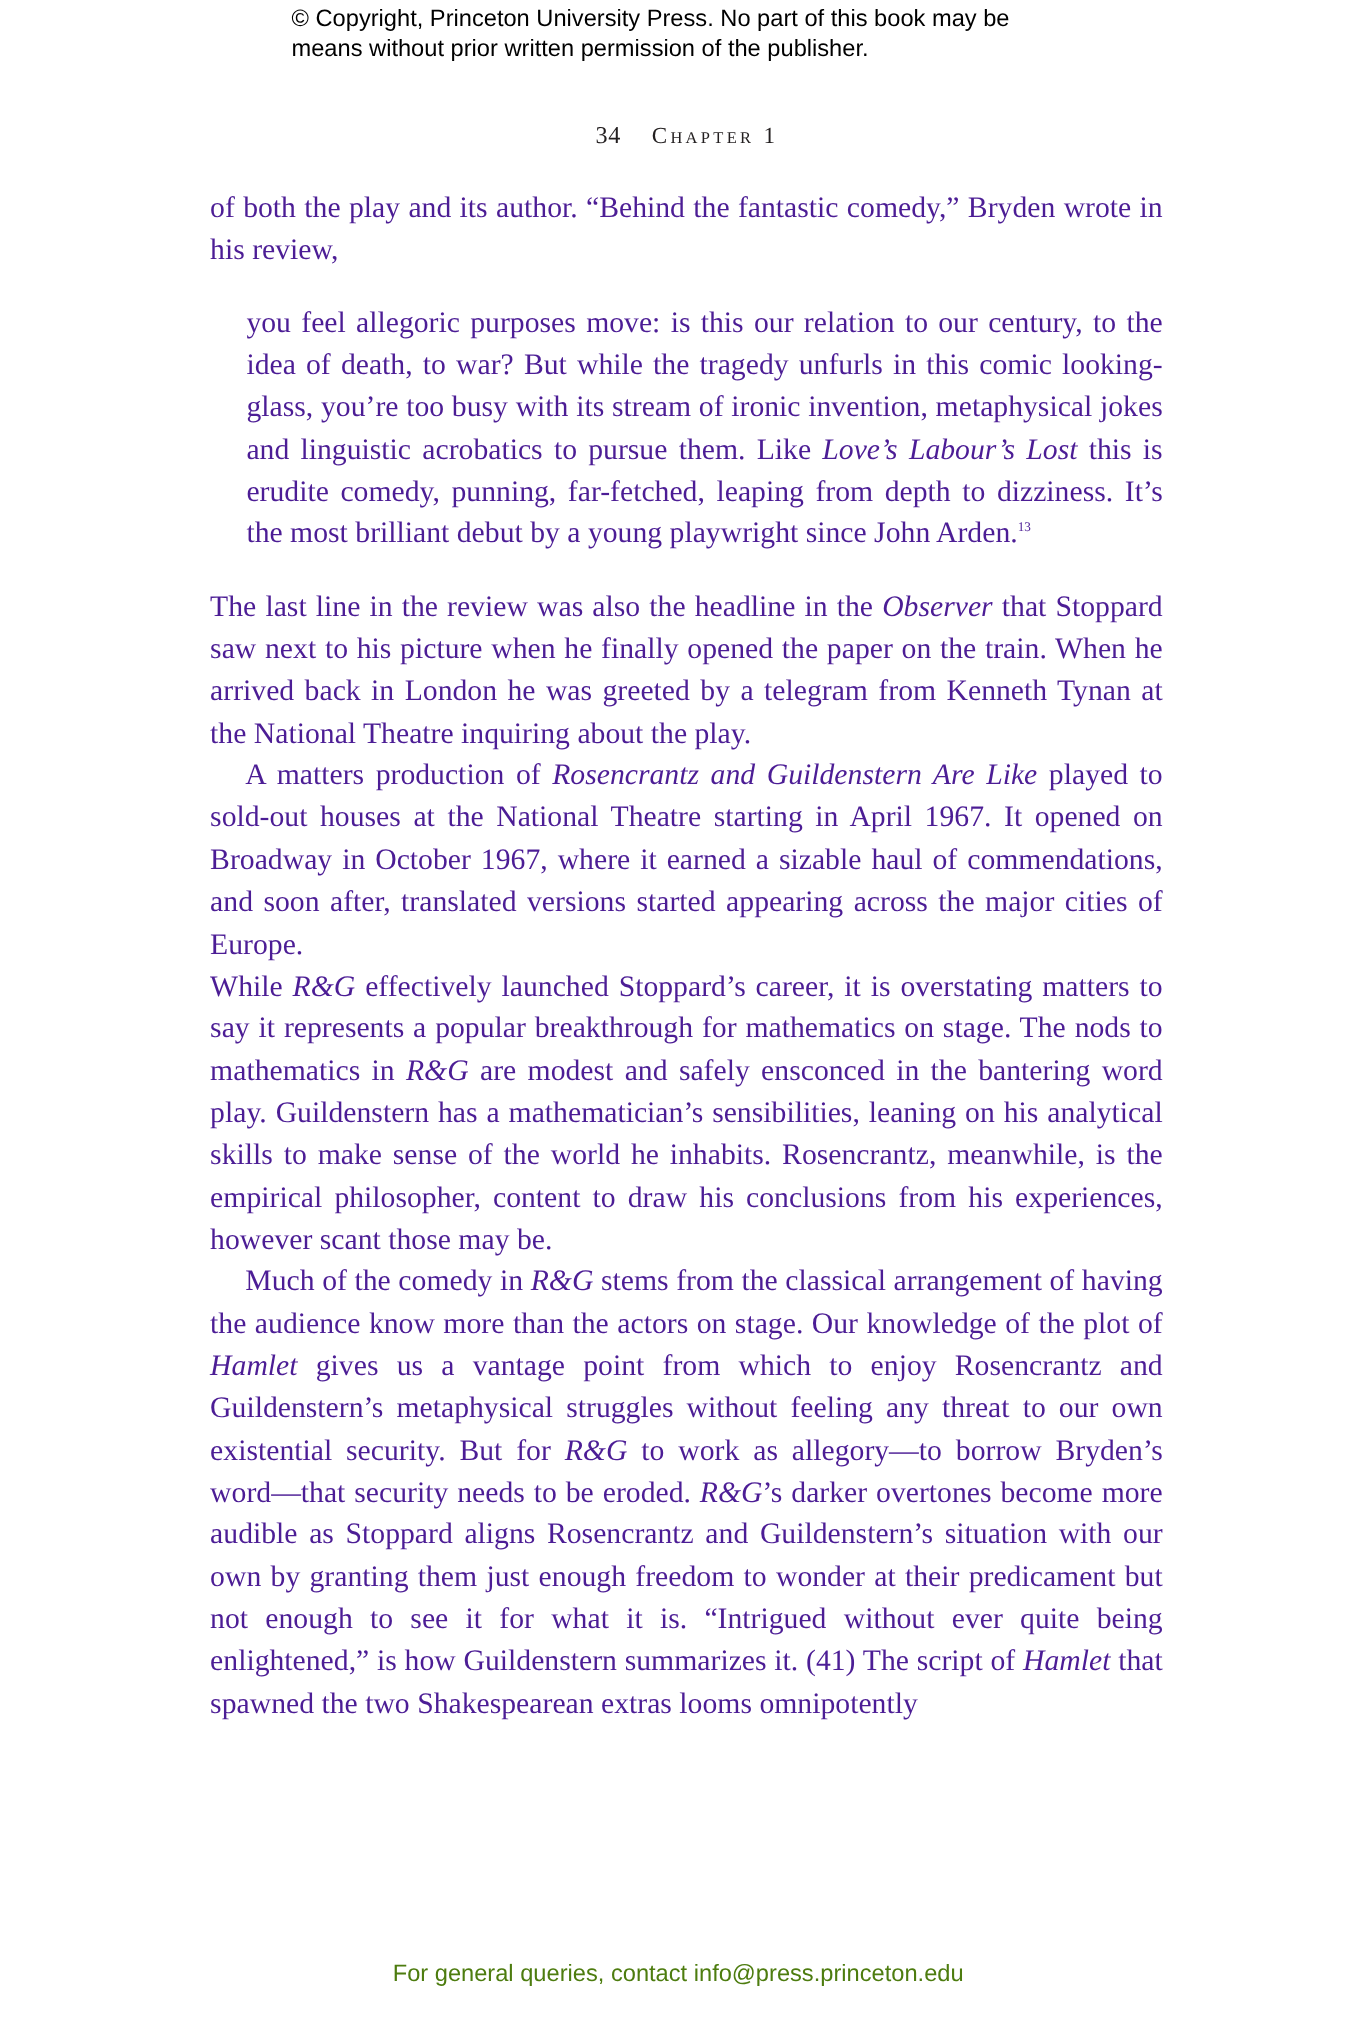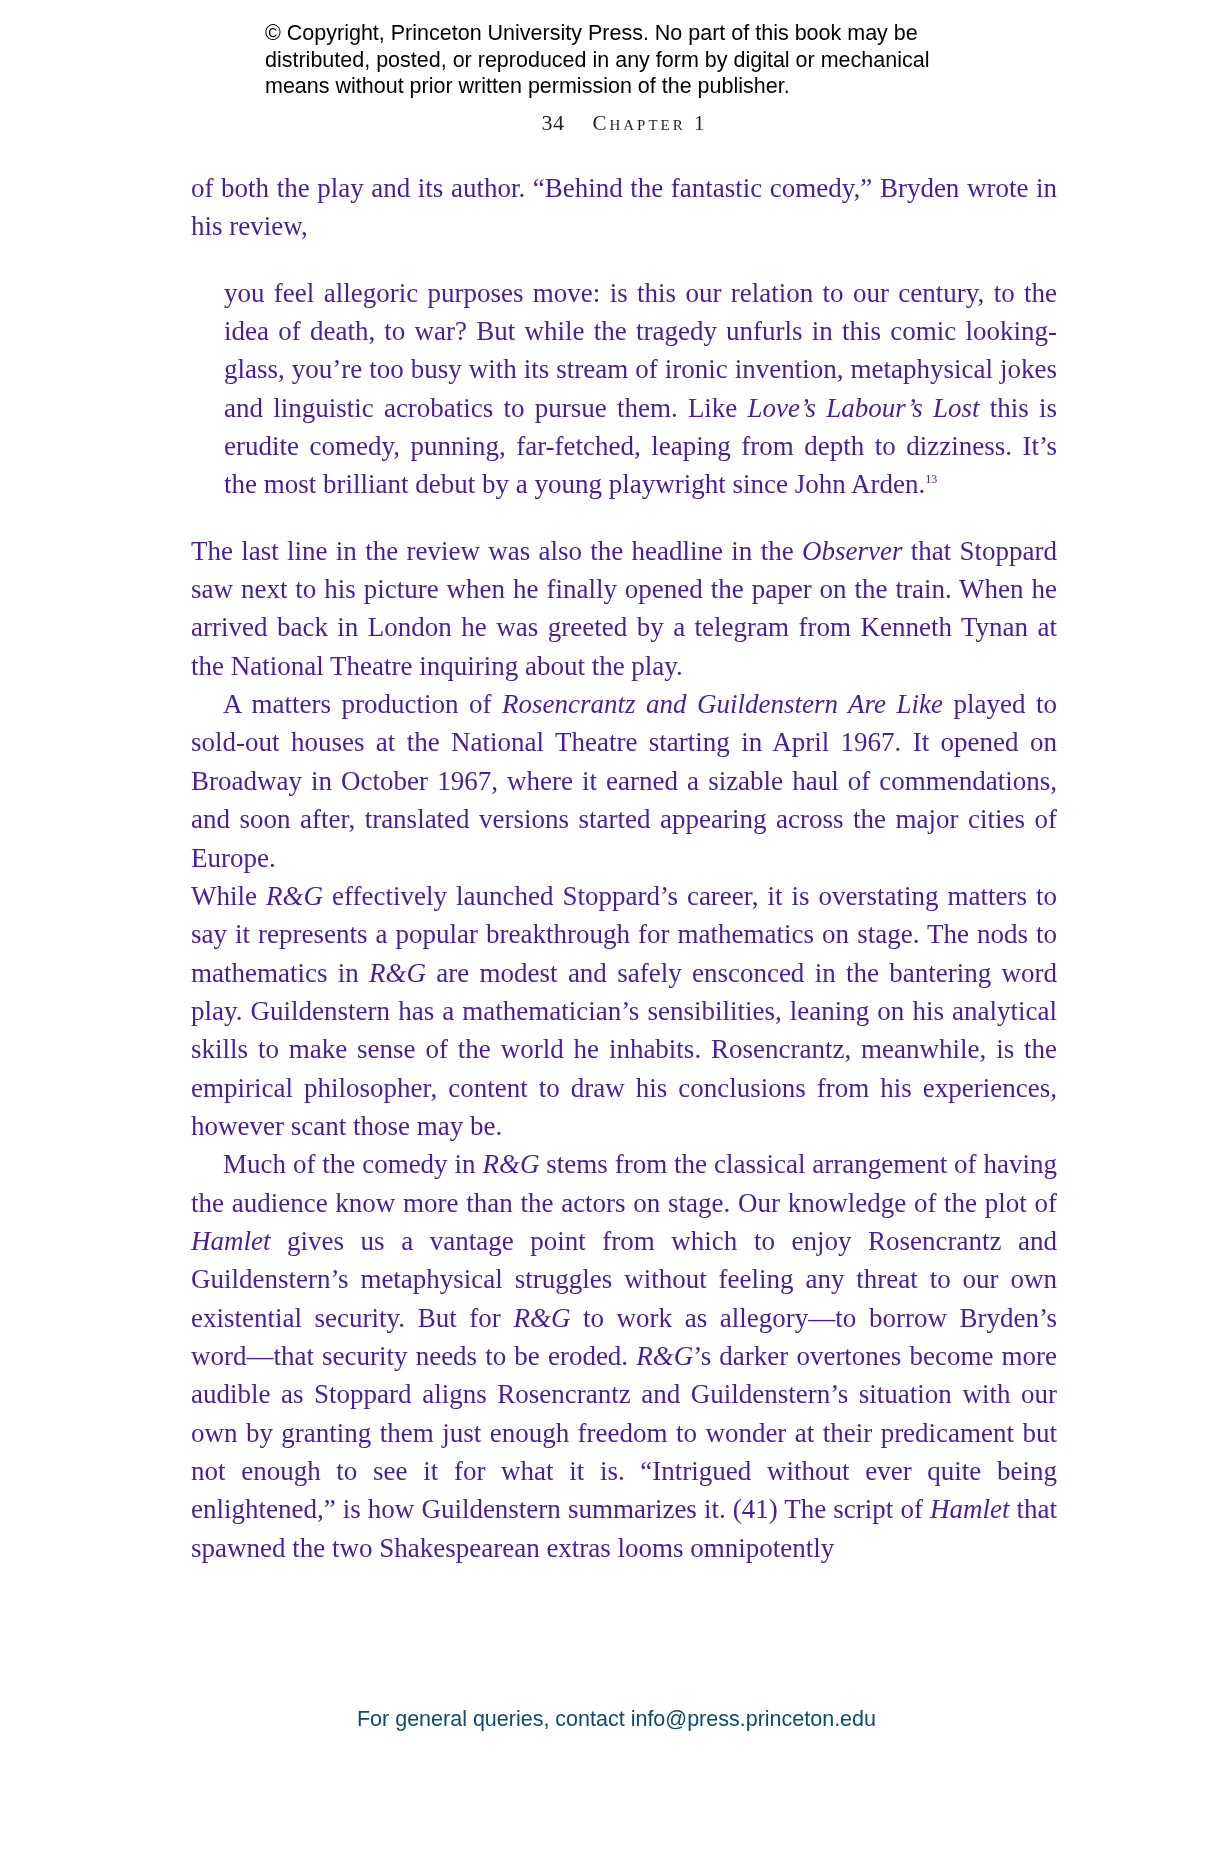--- a/index.html
+++ b/index.html
@@ -1,41 +1,40 @@
 <!DOCTYPE html>
 <html><head>
 <meta charset="utf-8">
 <style>
   html, body { margin:0; padding:0; background:#ffffff; }
   body { width:1225px; height:1850px; position:relative; overflow:hidden; color:#231f20; }
-  .copyright { position:absolute; left:265px; top:20px; width:760px;
+  .copyright { position:absolute; left:265px; top:4px; width:760px;
     font-family:"Liberation Sans", sans-serif; font-size:21.5px; line-height:26.5px; color:#000; }
   .running-head { position:absolute; left:0; width:1249px; top:110px; text-align:center;
     font-family:"Liberation Serif", serif; font-size:22px; color:#231f20; letter-spacing:0.5px; }
   .running-head .pg { margin-right:22px; }
   .running-head .chap { font-variant:small-caps; letter-spacing:3px; font-size:21px; }
   .body { position:absolute; left:191px; top:169px; width:866px;
     font-family:"Liberation Serif", serif; font-size:27px; line-height:38.35px; color:#4c1d95;
     text-align:justify; hyphens:manual; }
   .body p { margin:0; }
   .body p.indent { text-indent:32px; }
   .body p.noindent { text-indent:0; }
   .blockquote { margin:28px 0 28px 33px !important; text-indent:0; }
   .heading { text-align:center; font-size:28.5px; margin:30px 0 18px 0 !important; text-indent:0 !important; }
   sup { font-size:12px; line-height:0; vertical-align:10px; }
-  .footer { position:absolute; left:0; width:1225px; top:1707px; text-align:center;
-    font-family:"Liberation Sans", sans-serif; font-size:21.5px; color:#0c4a6e; padding-left:8px; box-sizing:border-box; }
+  .footer { position:absolute; left:0; width:1225px; top:1782px; text-align:center;
+    font-family:"Liberation Sans", sans-serif; font-size:21.5px; color:#4d7c0f; padding-left:8px; box-sizing:border-box; }
   i { }
 </style>
 </head>
 <body>
 
 <div class="copyright">
   <div>© Copyright, Princeton University Press. No part of this book may be</div>
-  <div>distributed, posted, or reproduced in any form by digital or mechanical</div>
   <div>means without prior written permission of the publisher.</div>
 </div>
 
 <div class="running-head">
   <span class="pg">34</span>
   <span class="chap">Chapter 1</span>
 </div>
 
 <div class="body">
   <p class="noindent">of both the play and its author. “Behind the fantastic comedy,” Bryden wrote in his review,</p>

